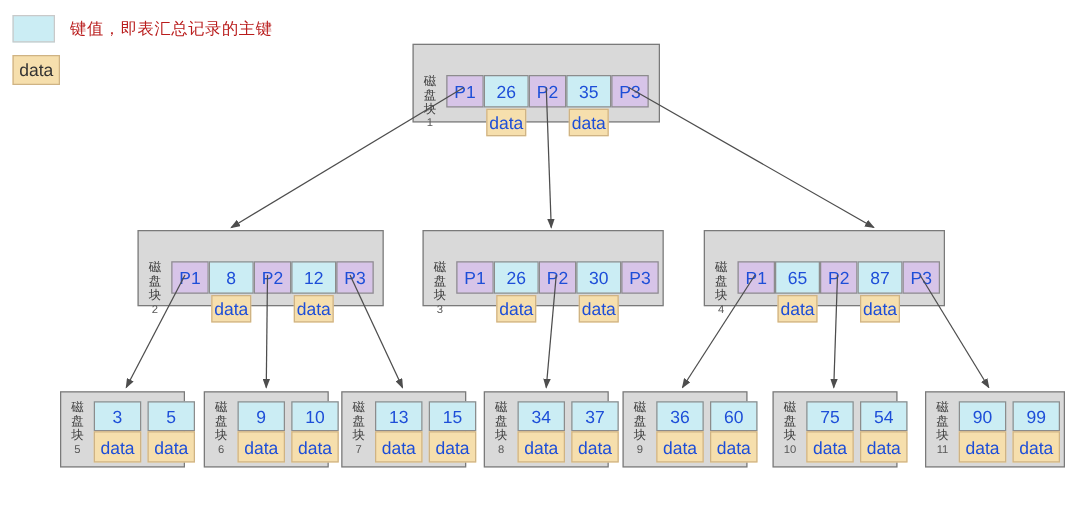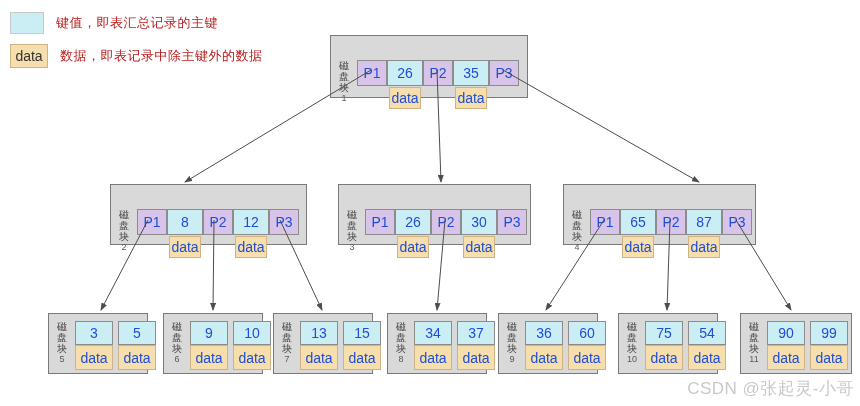--- a/index.html
+++ b/index.html
@@ -71,21 +71,20 @@
 
 <div id="stage">
 
   <div class="legend">
     <div class="legend-row">
       <div class="swatch key"></div>
       <div class="legend-text">键值，即表汇总记录的主键</div>
     </div>
     <div class="legend-row">
       <div class="swatch data">data</div>
-      <div class="legend-text">数据，即表记录中除主键外的数据</div>
     </div>
   </div>
 
   <svg class="arrows" width="860" height="406">
     <defs>
       <marker id="ah" markerWidth="8" markerHeight="6" refX="7" refY="3" orient="auto">
         <path d="M0,0 L8,3 L0,6 Z" fill="#4d4d4d"></path>
       </marker>
     </defs>
     <line x1="371" y1="70" x2="185" y2="182" marker-end="url(#ah)"></line>
@@ -252,14 +251,13 @@
     </div>
     <div class="lgrid">
       <div class="cell key">90</div>
       <div class="cell key">99</div>
       <div class="cell data">data</div>
       <div class="cell data">data</div>
     </div>
   </div>
 </div>
 
-  <div class="watermark">CSDN @张起灵-小哥</div>
 </div>
 
 </body></html>

